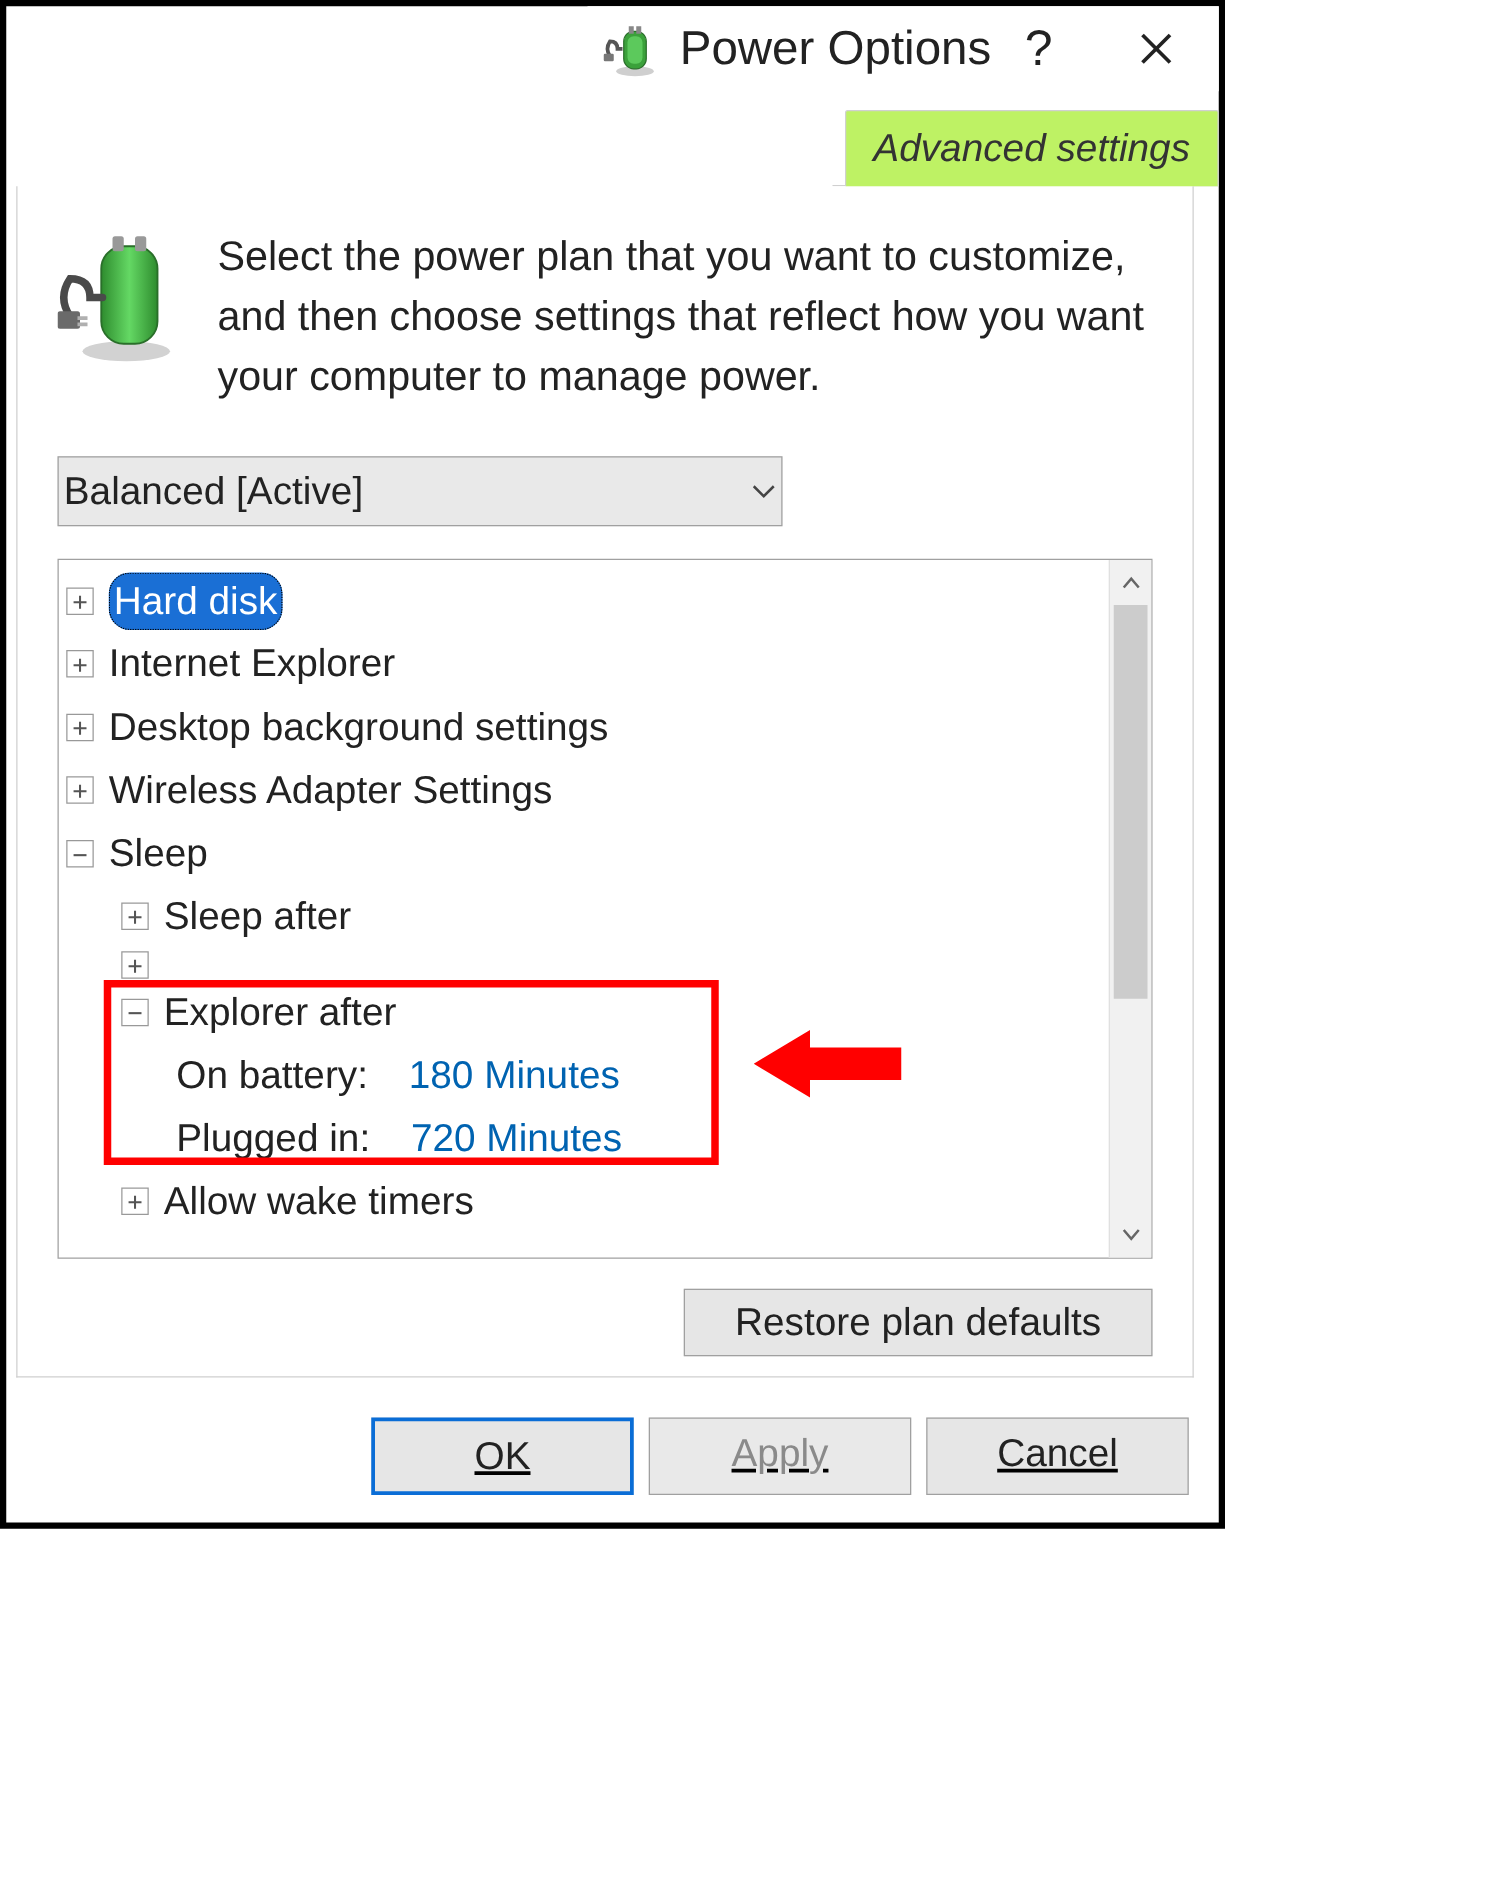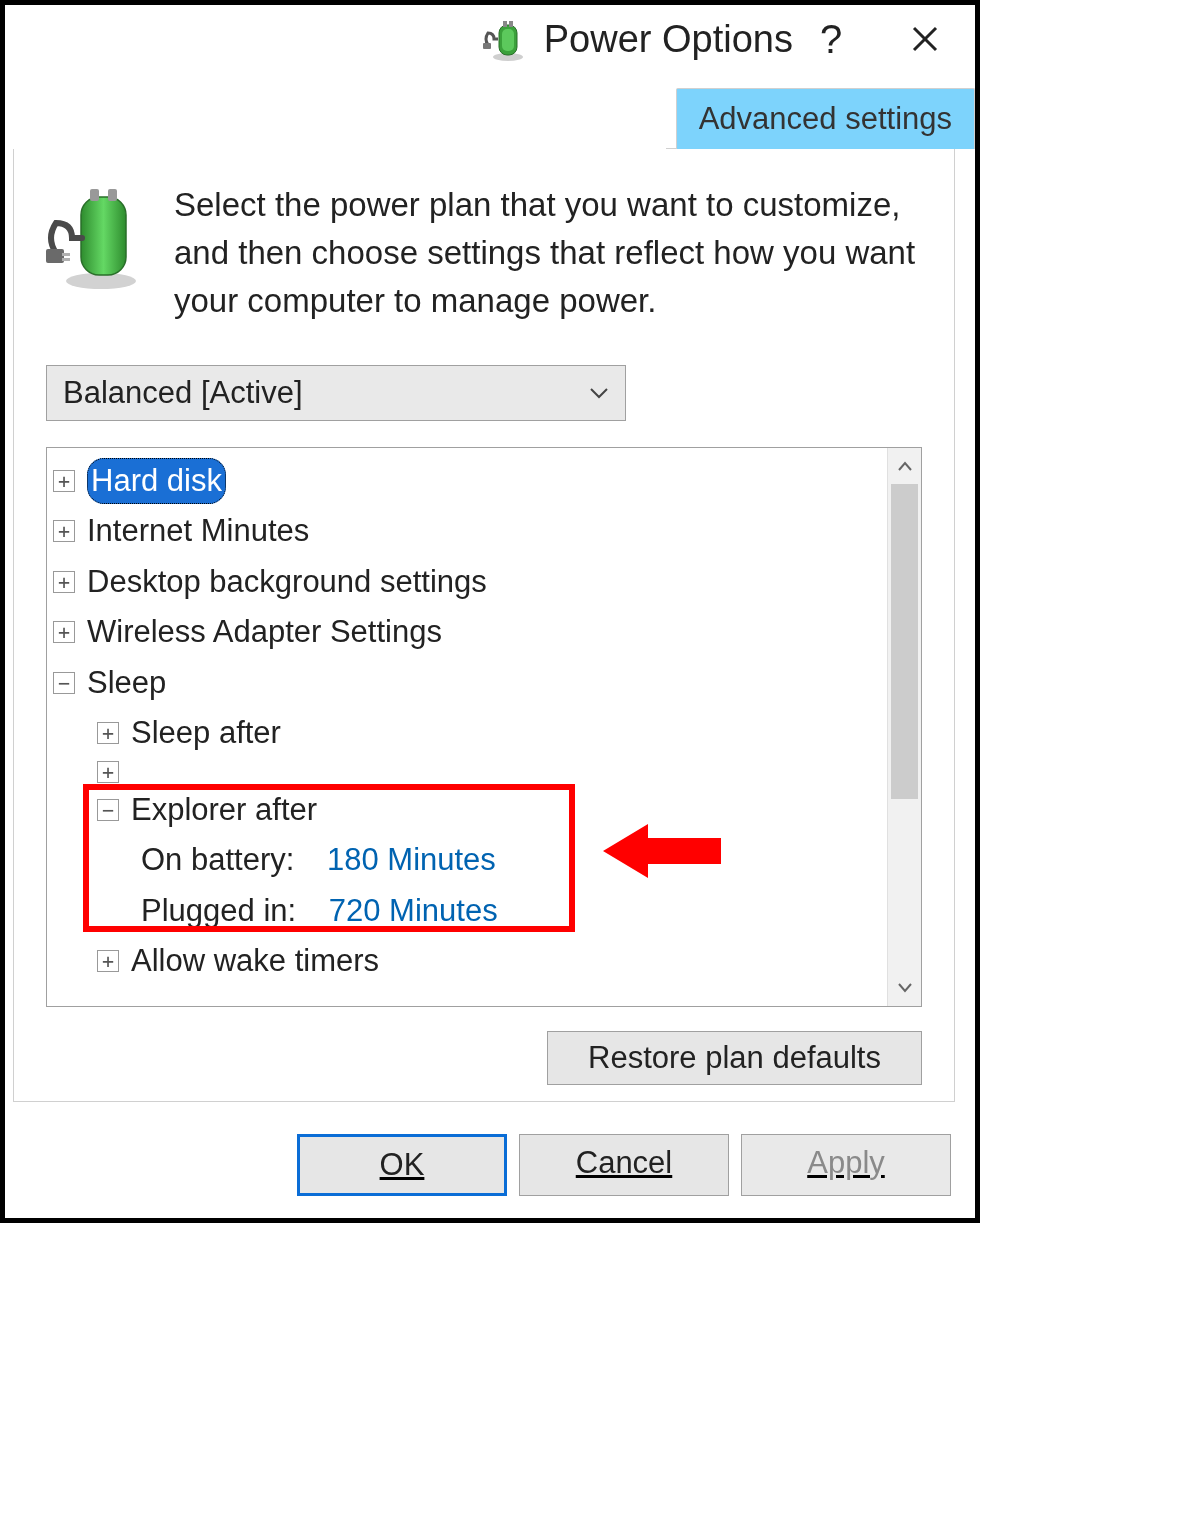--- a/index.html
+++ b/index.html
@@ -66,21 +66,22 @@
     border: 1px solid #d0d0d0;
     border-bottom: none;
     background: #fff;
     position: relative;
     top: 1px;
     z-index: 2;
     border-top-left-radius: 2px;
     border-top-right-radius: 2px;
   }
   .tab.active {
-    background: #7dd3fc;
+    background: #bef264;
+    font-style: italic;
   }
   
   .tab-body {
     padding: 32px 32px 16px 32px;
     border: 1px solid #d0d0d0;
     border-top: none;
     margin: 0 20px 18px 8px;
     background: #fff;
   }
   .intro {
@@ -101,21 +102,21 @@
   }
   
   .plan-select {
     width: 580px;
     height: 56px;
     border: 1px solid #a0a0a0;
     background: #e9e9e9;
     display: flex;
     align-items: center;
     justify-content: space-between;
-    padding: 0 16px;
+    padding: 0 4px;
     font-size: 31px;
     color: #222;
     margin-bottom: 26px;
     cursor: pointer;
   }
   .chevron {
     width: 20px; height: 14px;
   }
   
   .treebox {
@@ -300,21 +301,21 @@
     <div class="treebox">
       <div class="tree-content">
 
         <div class="tree-row">
           <span class="expander">+</span>
           <span class="node-label selected">Hard disk</span>
         </div>
 
         <div class="tree-row">
           <span class="expander">+</span>
-          <span class="node-label">Internet Minutes</span>
+          <span class="node-label">Internet Explorer</span>
         </div>
 
         <div class="tree-row">
           <span class="expander">+</span>
           <span class="node-label">Desktop background settings</span>
         </div>
 
         <div class="tree-row">
           <span class="expander">+</span>
           <span class="node-label">Wireless Adapter Settings</span>
@@ -379,17 +380,17 @@
     </div>
 
     <div class="restore-row">
       <div class="btn">Restore plan defaults</div>
     </div>
 
   </div>
 
   <div class="footer">
     <div class="btn default">OK</div>
+    <div class="btn disabled">Apply</div>
     <div class="btn">Cancel</div>
-    <div class="btn disabled">Apply</div>
   </div>
 
 </div>
 
 </body></html>

